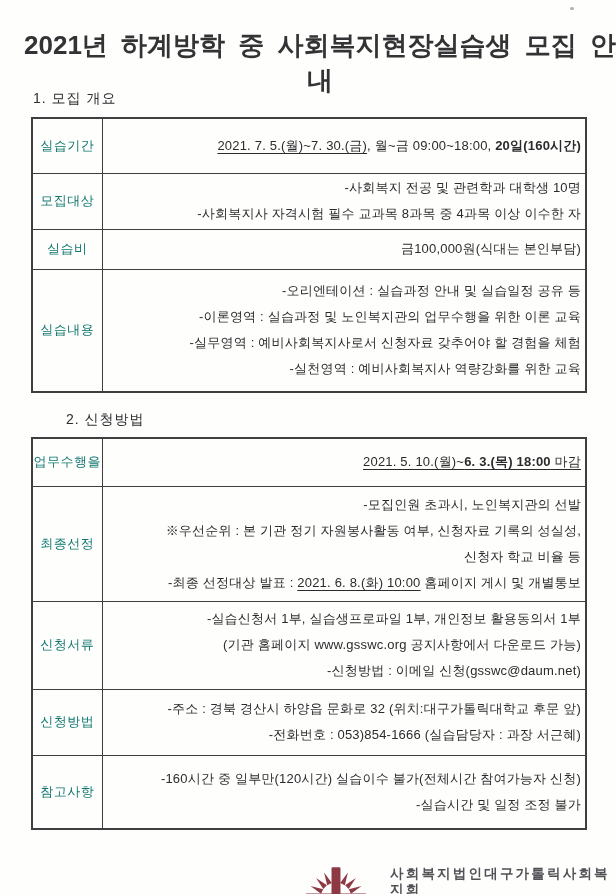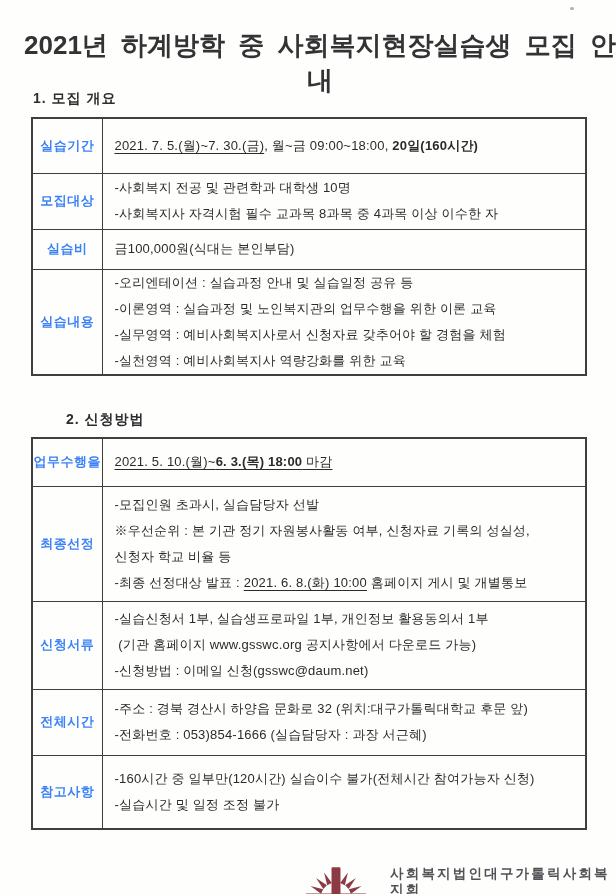--- a/index.html
+++ b/index.html
@@ -22,68 +22,69 @@
     font-weight: bold;
     letter-spacing: 0px;
     word-spacing: 6px;
     color: #333335;
   }
 
   .sec-heading {
     position: absolute;
     left: 33px;
     font-size: 14px;
-    font-weight: bold;
+    font-weight: normal;
     letter-spacing: 1px;
     color: #2d2d2f;
   }
   .sec1 { top: 90px; }
   .sec2 { top: 411px; margin-left: 33px; }
 
   table.doc-table {
     position: absolute;
     left: 31px;
     width: 556px;
     border-collapse: collapse;
     table-layout: fixed;
     border: 2px solid #3f3f41;
   }
   .t1 { top: 117px; }
   .t2 { top: 437px; }
   table.doc-table th, table.doc-table td {
     border: 1.5px solid #3f3f41;
     vertical-align: middle;
+    text-align: right;
   }
   table.doc-table th {
     width: 70px;
     font-size: 13px;
-    font-weight: bold;
+    font-weight: normal;
     text-align: center;
     letter-spacing: 0.5px;
-    color: #3b82f6;
+    color: #0f766e;
   }
   table.doc-table td {
     padding-left: 12px;
     padding-right: 4px;
     font-size: 13px;
     color: #2b2b2d;
   }
   .line {
     line-height: 26px;
     white-space: pre-wrap;
     letter-spacing: 0.2px;
   }
   .u { text-decoration: underline; text-underline-offset: 3px; }
   .b { font-weight: bold; }
 
   
   .t1 .r1 th, .t1 .r1 td { height: 55px; }
   .t1 .r2 th, .t1 .r2 td { height: 56px; }
   .t1 .r3 th, .t1 .r3 td { height: 40px; }
-  .t1 .r4 th, .t1 .r4 td { height: 106px; }
+  .t1 .r4 th, .t1 .r4 td { height: 123px; }
   .t2 .r1 th, .t2 .r1 td { height: 48px; }
   .t2 .r2 th, .t2 .r2 td { height: 115px; }
   .t2 .r3 th, .t2 .r3 td { height: 88px; }
   .t2 .r4 th, .t2 .r4 td { height: 66px; }
   .t2 .r5 th, .t2 .r5 td { height: 74px; }
 
   .footer {
     position: absolute;
     top: 866px; left: 303px;
     height: 66px;
@@ -167,36 +168,36 @@
     <tbody>
         <tr class="r1">
       <th>업무수행을</th>
       <td>
         <div class="line"><span class="u"><span>2021. 5. 10.(월)~</span><span class="b">6. 3.(목) 18:00</span><span> 마감</span></span></div>
       </td>
     </tr>
     <tr class="r2">
       <th>최종선정</th>
       <td>
-        <div class="line">-모집인원 초과시, 실습담당자 선발</div>
+        <div class="line">-모집인원 초과시, 노인복지관의 선발</div>
         <div class="line">※우선순위 : 본 기관 정기 자원봉사활동 여부, 신청자료 기록의 성실성,</div>
         <div class="line">신청자 학교 비율 등</div>
         <div class="line"><span>-최종 선정대상 발표 : </span><span class="u">2021. 6. 8.(화) 10:00</span><span> 홈페이지 게시 및 개별통보</span></div>
       </td>
     </tr>
     <tr class="r3">
       <th>신청서류</th>
       <td>
         <div class="line">-실습신청서 1부, 실습생프로파일 1부, 개인정보 활용동의서 1부</div>
         <div class="line"> (기관 홈페이지 www.gsswc.org 공지사항에서 다운로드 가능)</div>
         <div class="line">-신청방법 : 이메일 신청(gsswc@daum.net)</div>
       </td>
     </tr>
     <tr class="r4">
-      <th>전체시간</th>
+      <th>신청방법</th>
       <td>
         <div class="line">-주소 : 경북 경산시 하양읍 문화로 32 (위치:대구가톨릭대학교 후문 앞)</div>
         <div class="line">-전화번호 : 053)854-1666 (실습담당자 : 과장 서근혜)</div>
       </td>
     </tr>
     <tr class="r5">
       <th>참고사항</th>
       <td>
         <div class="line">-160시간 중 일부만(120시간) 실습이수 불가(전체시간 참여가능자 신청)</div>
         <div class="line">-실습시간 및 일정 조정 불가</div>

